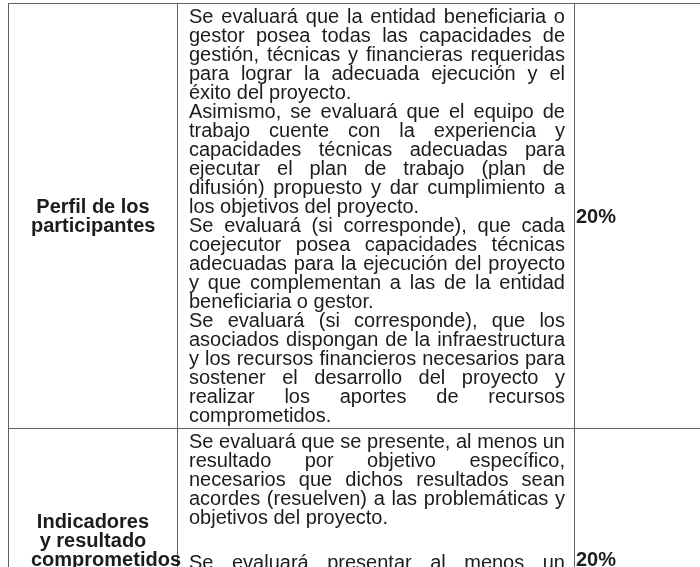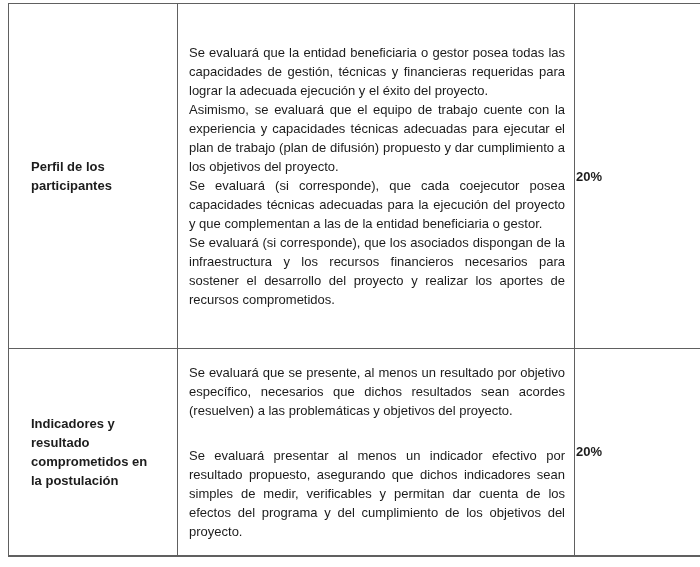--- a/index.html
+++ b/index.html
@@ -20,28 +20,29 @@
     left: 8px;
     top: 3px;
     width: 686px;
     border-collapse: collapse;
     table-layout: fixed;
     border: 1px solid #606060;
     border-bottom: 2px solid #606060;
   }
   table.doc-table td {
     border: 1px solid #606060;
-    font-size: 13px;
+    font-size: 20px;
     line-height: 19px;
     vertical-align: middle;
     box-sizing: border-box;
   }
   td.label-cell {
     width: 169px;
     font-weight: bold;
+    text-align: center;
     padding: 4px 22px;
   }
   td.criteria-cell {
     width: 397px;
     vertical-align: top;
     text-align: justify;
     padding: 3px 9px 3px 11px;
   }
   td.criteria-cell p {
     margin: 0;

